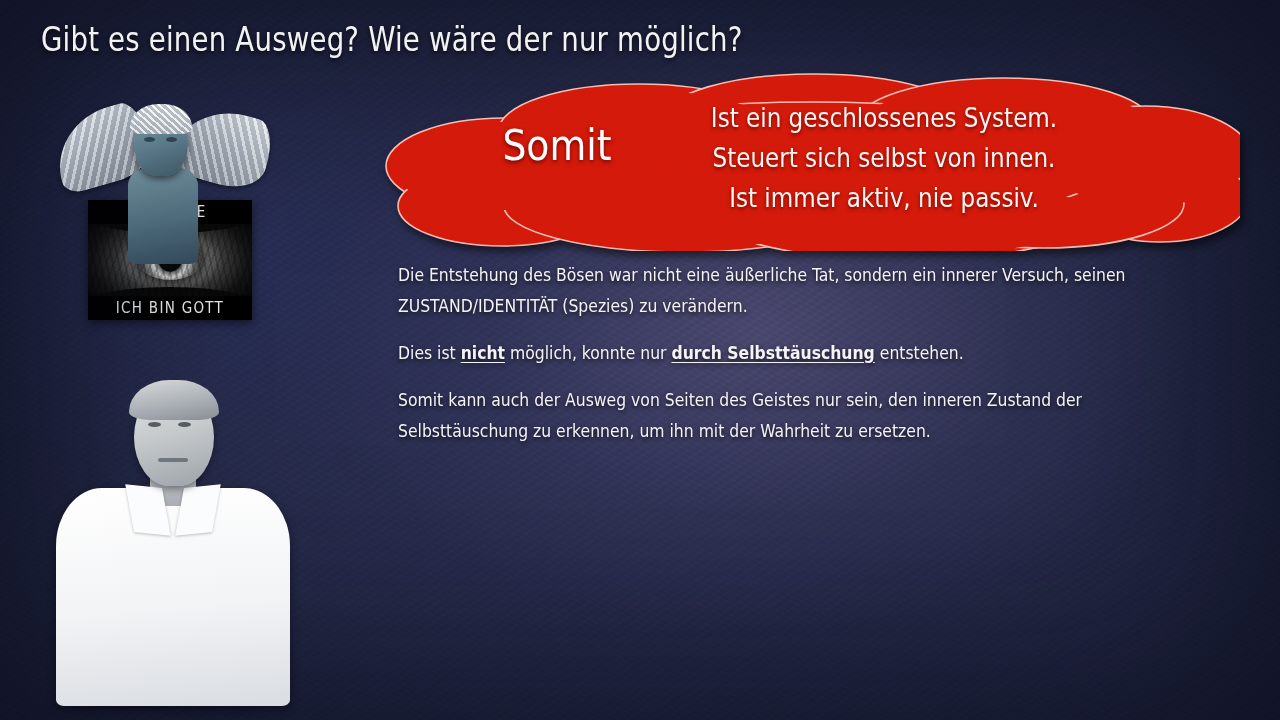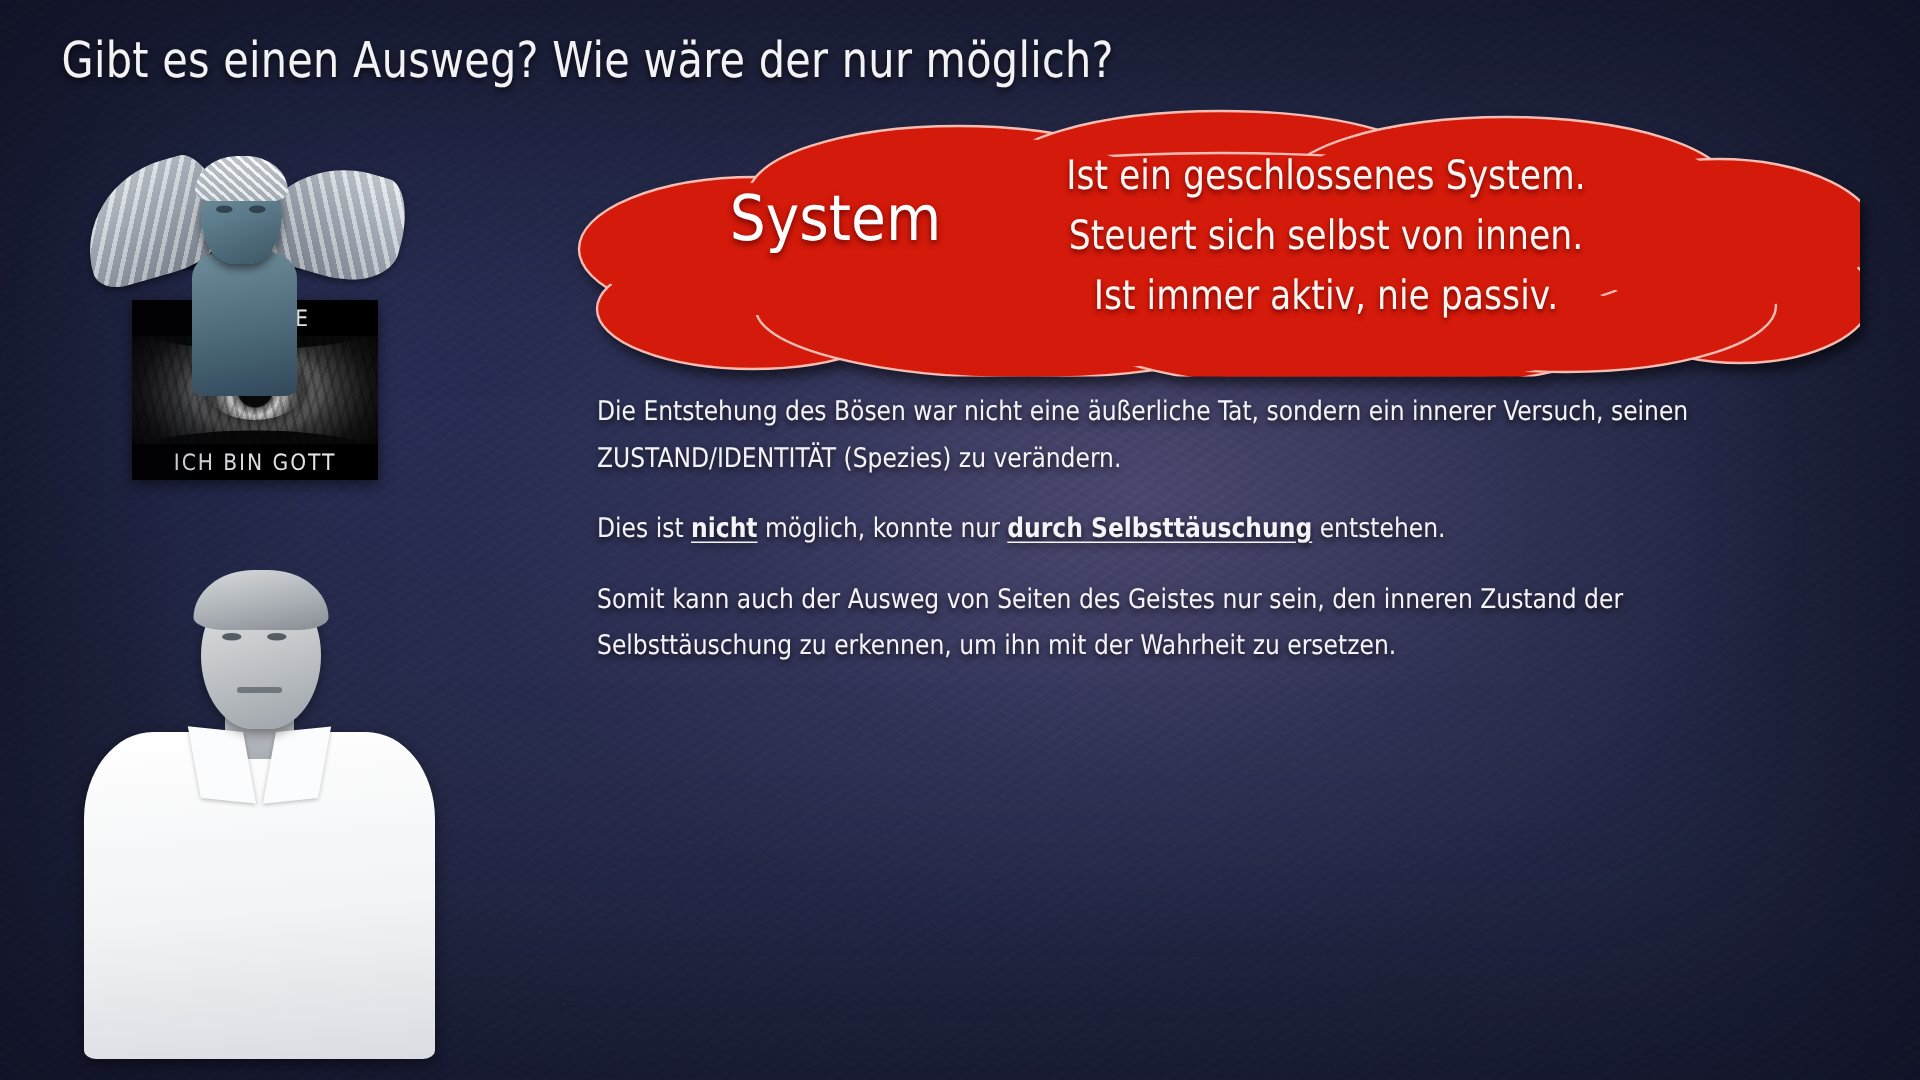--- a/index.html
+++ b/index.html
@@ -224,21 +224,21 @@
         <ellipse cx="430" cy="98" rx="296" ry="58"></ellipse>
         <ellipse cx="255" cy="66" rx="136" ry="42"></ellipse>
         <ellipse cx="620" cy="62" rx="146" ry="44"></ellipse>
         <ellipse cx="300" cy="140" rx="176" ry="42"></ellipse>
         <ellipse cx="520" cy="150" rx="186" ry="40"></ellipse>
         <ellipse cx="120" cy="100" rx="114" ry="44"></ellipse>
         <ellipse cx="762" cy="92" rx="102" ry="48"></ellipse>
       </g>
     </svg>
 
-    <div class="cloud-label">System</div>
+    <div class="cloud-label">Somit</div>
 
     <div class="cloud-lines">
       <div>Ist ein geschlossenes System.</div>
       <div>Steuert sich selbst von innen.</div>
       <div>Ist immer aktiv, nie passiv.</div>
     </div>
   </div>
 
   <div class="body-text">
     <p><span>Die Entstehung des Bösen war nicht eine äußerliche Tat, sondern ein innerer Versuch, seinen ZUSTAND/IDENTITÄT (Spezies) zu verändern.</span></p>

